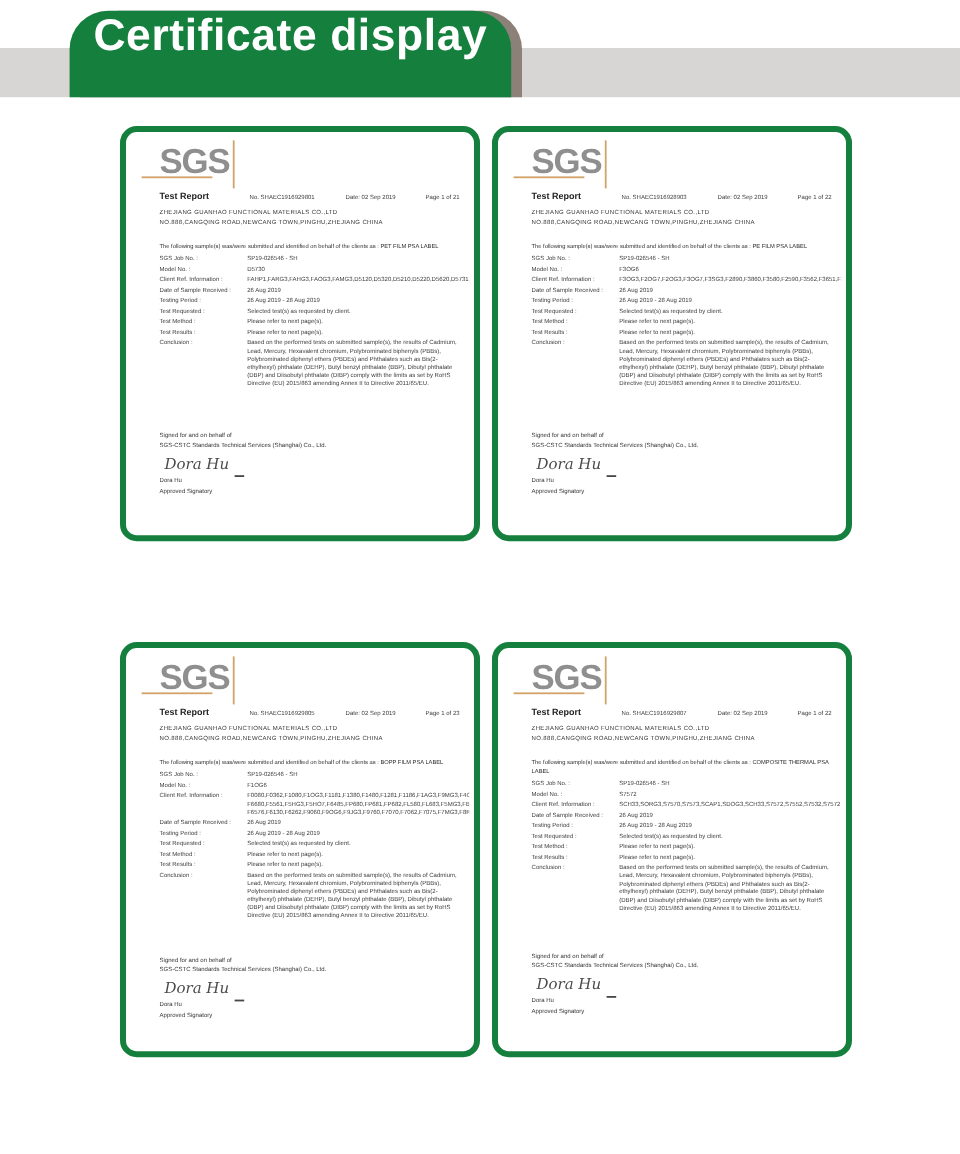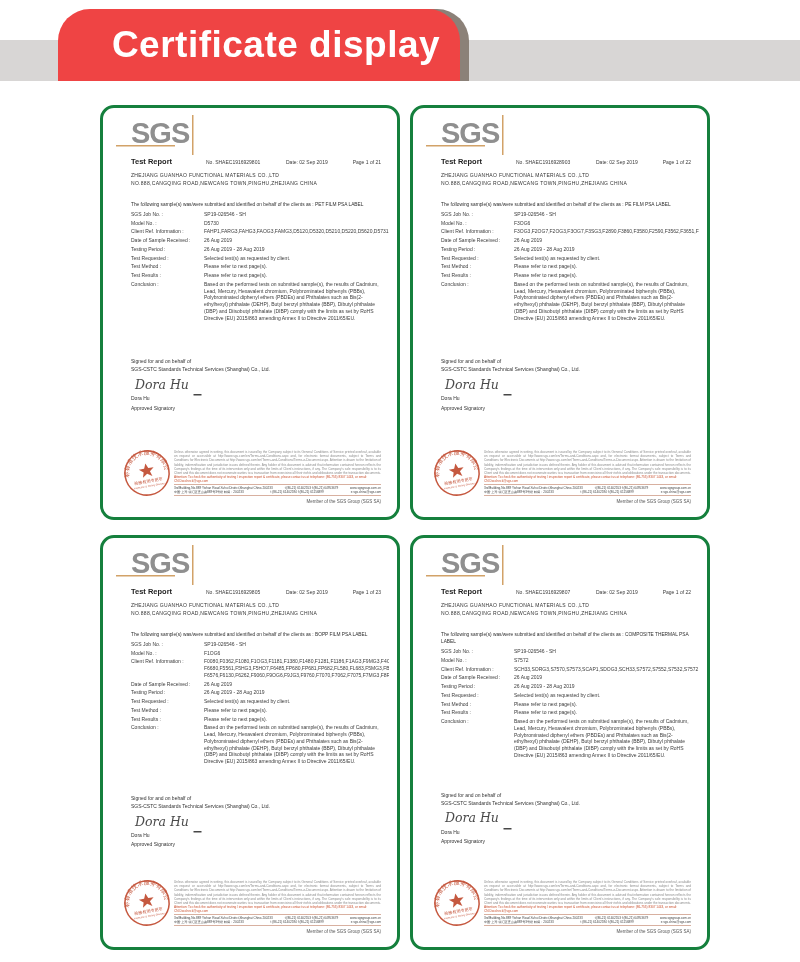--- a/index.html
+++ b/index.html
@@ -4,35 +4,35 @@
 <style>
   html,body{margin:0;padding:0;}
   body{
     width:800px;height:962px;background:#ffffff;position:relative;
     font-family:"Liberation Sans",sans-serif;overflow:hidden;
   }
   
   .band{position:absolute;top:40px;left:0;width:800px;height:41px;background:#d8d6d5;}
   .banner{
     position:absolute;top:9px;left:58px;width:368px;height:72px;
-    background:#ef4444;border-radius:32px 32px 0 0;
+    background:#15803d;border-radius:32px 32px 0 0;
     box-shadow:9px 0 0 0 #8b8178;
-    display:flex;align-items:center;justify-content:center;padding-left:34px;
+    display:flex;justify-content:center;
   }
   .banner-title{color:#ffffff;font-size:37px;font-weight:bold;letter-spacing:.5px;}
 
   
   .grid{
     position:absolute;top:105px;left:100px;
     display:grid;grid-template-columns:300px 300px;grid-auto-rows:415px;
     column-gap:10px;row-gap:15px;
   }
   .card{
-    box-sizing:border-box;width:300px;height:415px;background:#fff;
-    border:3px solid #15803d;border-radius:14px;overflow:hidden;
+    box-sizing:border-box;width:300px;height:346px;background:#fff;
+    border:5px solid #15803d;border-radius:14px;overflow:hidden;
   }
   .card-inner{
     width:572px;height:802px;transform:scale(.5);transform-origin:0 0;
     box-sizing:border-box;padding:16px 16px 10px 56px;
     display:flex;flex-direction:column;color:#3c3c3c;overflow:hidden;
   }
   
   .logo{position:relative;width:126px;margin-top:4px;height:64px;}
   .logo-text{font-size:58px;line-height:60px;font-weight:bold;color:#8f8f8f;letter-spacing:-2px;}
   .logo-hline{position:absolute;left:-30px;bottom:7px;width:118px;height:3px;background:#d2a268;}

